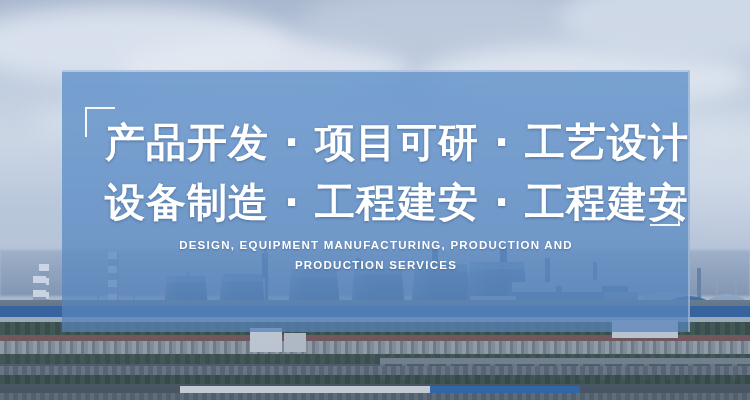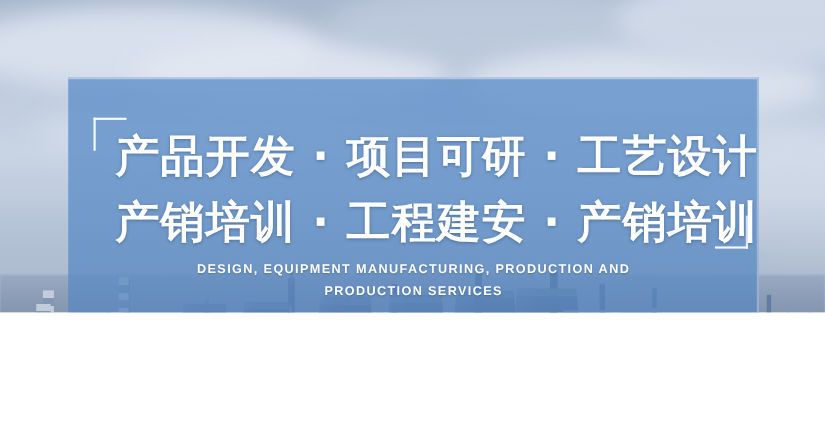--- a/index.html
+++ b/index.html
@@ -1,20 +1,20 @@
 <!DOCTYPE html>
 <html><head>
 <meta charset="utf-8">
 <style>
   html,body{margin:0;padding:0;background:#fff;}
   body{font-family:"Liberation Sans","DejaVu Sans",sans-serif;}
 
   .banner{
     position:relative;
-    width:750px;height:284px;
+    width:750px;height:400px;
     overflow:hidden;
     background:#b9c6d8;
   }
 
   
   .photo{position:absolute;inset:0;overflow:hidden;}
 
   
   .sky{
     position:absolute;left:0;top:0;width:750px;height:268px;
@@ -279,21 +279,21 @@
       <span class="h"></span>
     </div>
 
     <div class="bracket bracket-br">
       <span class="v"></span>
       <span class="h"></span>
     </div>
 
     <div class="headline">
       <span class="ln">产品开发 · 项目可研 · 工艺设计</span>
-      <span class="ln">产销培训 · 工程建安 · 产销培训</span>
+      <span class="ln">设备制造 · 工程建安 · 工程建安</span>
     </div>
 
     <div class="subtitle">
       <span class="sl">DESIGN, EQUIPMENT MANUFACTURING, PRODUCTION AND</span>
       <span class="sl">PRODUCTION SERVICES</span>
     </div>
 
   </div>
 </div>
 

